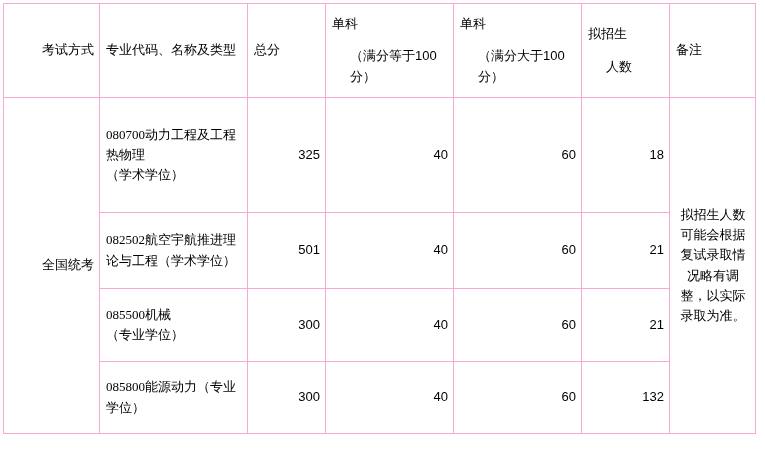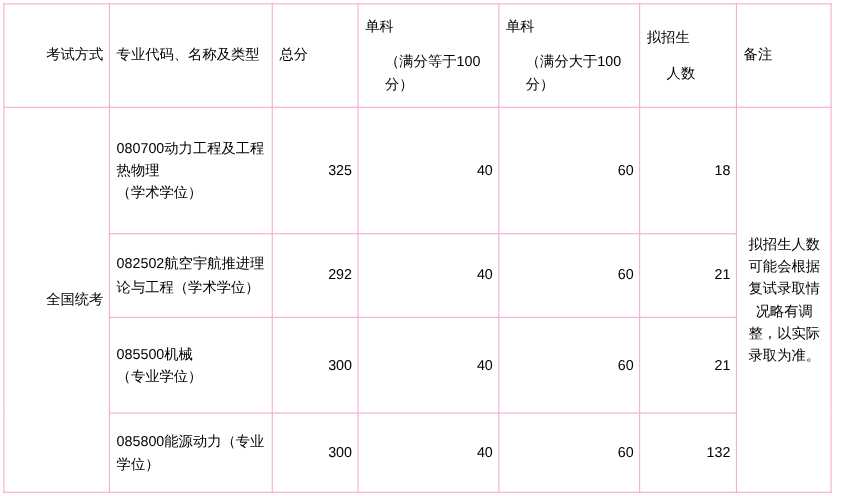--- a/index.html
+++ b/index.html
@@ -39,21 +39,21 @@
   td.col-total     { width: 78px; }
   td.col-sub1      { width: 128px; }
   td.col-sub2      { width: 128px; }
   td.col-plan      { width: 88px; }
   td.col-remark    { width: 86px; }
 
   .head-cell { vertical-align: middle; }
   .head-line { display: block; }
   .head-line + .head-line { margin-top: 12px; margin-left: 18px; }
 
-  .cell-lines { display: block; }
+  .cell-lines { display: block; font-family: Liberation Serif, serif; }
   .cell-lines .ln { display: block; }
   .cell-lines .ln + .ln { margin-top: 0; }
 
   .mode-cell { text-align: left; }
   .num-cell  { text-align: right; }
   .remark-cell { line-height: 1.75; text-align: center; }
 </style>
 </head>
 <body>
 
@@ -112,27 +112,27 @@
         <td class="col-plan num-cell">18</td>
         <td class="col-remark remark-cell" rowspan="4">拟招生人数可能会根据复试录取情况略有调整，以实际录取为准。</td>
       </tr>
 
       <tr style="height:76px">
         <td class="col-major">
           <span class="cell-lines">
             <span class="ln">082502航空宇航推进理论与工程（学术学位）</span>
           </span>
         </td>
-        <td class="col-total num-cell">292</td>
+        <td class="col-total num-cell">501</td>
         <td class="col-sub1 num-cell">40</td>
         <td class="col-sub2 num-cell">60</td>
         <td class="col-plan num-cell">21</td>
       </tr>
 
-      <tr style="height:87px">
+      <tr style="height:73px">
         <td class="col-major">
           <span class="cell-lines">
             <span class="ln">085500机械</span>
             <span class="ln">（专业学位）</span>
           </span>
         </td>
         <td class="col-total num-cell">300</td>
         <td class="col-sub1 num-cell">40</td>
         <td class="col-sub2 num-cell">60</td>
         <td class="col-plan num-cell">21</td>

